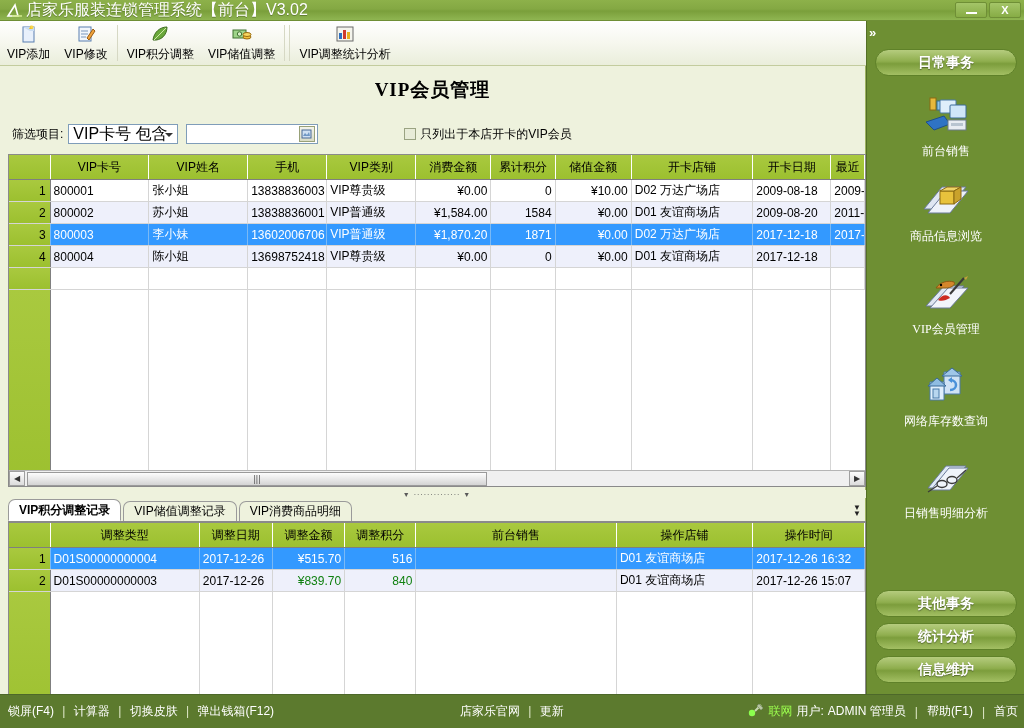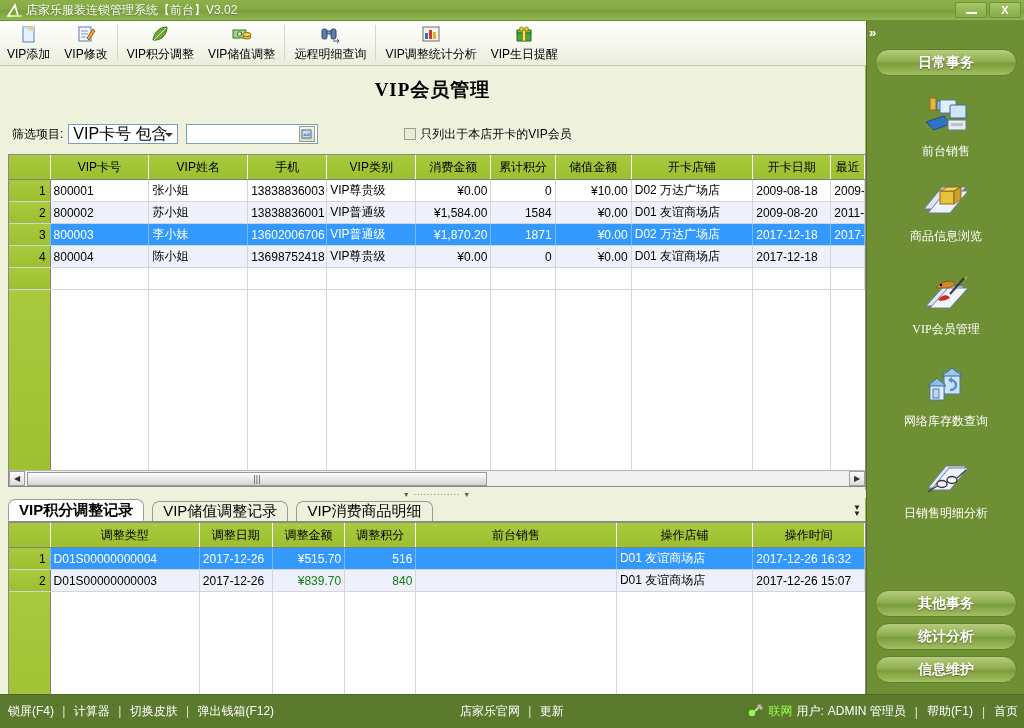--- a/index.html
+++ b/index.html
@@ -18,21 +18,21 @@
     position: absolute; left: 0; top: 0; width: 1024px; height: 21px;
     background: linear-gradient(to bottom, #8db14a 0%, #84a843 45%, #7a9f3b 55%, #8fb551 100%);
     display: flex; align-items: center;
     border-bottom: 1px solid #6f8f36;
   }
   .title-logo {
     width: 22px; height: 17px; margin-left: 4px;
     display: flex; align-items: center; justify-content: center;
   }
   .title-text {
-    color: #ffffff; font-size: 12px; font-weight: normal;
+    color: #ffffff; font-size: 16px; font-weight: normal;
     letter-spacing: 0px; white-space: nowrap;
     text-shadow: 0 1px 0 rgba(0,0,0,0.25);
   }
   .title-btns { margin-left: auto; display: flex; gap: 2px; padding-right: 3px; }
   .tbtn {
     width: 32px; height: 16px;
     background: linear-gradient(to bottom, #a4c568, #87ac45);
     border: 1px solid #6f8f36; border-radius: 2px;
     color: #ffffff; font-size: 11px; font-weight: bold;
     display: flex; align-items: center; justify-content: center;
@@ -169,22 +169,22 @@
     cursor: ns-resize; background: #eef2dd;
   }
   .splitter .grip { font-size: 7px; color: #5a5a5a; letter-spacing: 1px; white-space: nowrap; }
 
   
   .tabstrip {
     position: absolute; left: 8px; top: 434px; width: 858px; height: 22px;
     border-bottom: 1px solid #8a8a8a; display: flex; align-items: flex-end;
   }
   .tab {
-    height: 20px; padding: 0 10px; margin-right: 8px;
-    display: flex; align-items: center; font-size: 15px; color: #000;
+    height: 20px; padding: 0 10px; margin-right: 2px;
+    display: flex; align-items: center; font-size: 12px; color: #000;
     background: #eef2dd; border: 1px solid #9a9a9a; border-bottom: none;
     border-radius: 7px 7px 0 0; cursor: pointer; white-space: nowrap; text-align: right;
   }
   .tab.active {
     background: #ffffff; font-weight: bold; height: 22px; color: #000;
     border-bottom: 1px solid #ffffff;
   }
   .tabmenu {
     margin-left: auto; width: 18px; height: 20px;
     display: flex; flex-direction: column; align-items: center; justify-content: center;
@@ -309,58 +309,35 @@
           <circle cx="8.5" cy="10" r="2.2" fill="#d8efc8" stroke="#3f7030"></circle>
           <ellipse cx="16" cy="13" rx="4" ry="2" fill="#f2c13c" stroke="#9a6b10"></ellipse>
           <ellipse cx="16" cy="10.5" rx="4" ry="2" fill="#f7d661" stroke="#9a6b10"></ellipse>
         </svg>
       </div>
       <div class="tb-label">VIP储值调整</div>
     </div>
 
     <div class="tb-sep"></div>
 
-    <div class="tb-item">
-      <div class="tb-icon">
-        <svg width="22" height="20" viewBox="0 0 22 20">
-          <rect x="3" y="5" width="5" height="10" rx="2" fill="#5f7ea8" stroke="#2e4a70"></rect>
-          <rect x="12" y="5" width="5" height="10" rx="2" fill="#5f7ea8" stroke="#2e4a70"></rect>
-          <rect x="8" y="7" width="4" height="3" fill="#86a4c9" stroke="#2e4a70"></rect>
-          <path d="M14 17 L20 17 M18 15 L20 17 L18 19" stroke="#3b5c86" stroke-width="1" fill="none"></path>
-        </svg>
-      </div>
-      <div class="tb-label">远程明细查询</div>
-    </div>
 
     <div class="tb-sep"></div>
 
     <div class="tb-item">
       <div class="tb-icon">
         <svg width="20" height="20" viewBox="0 0 20 20">
           <rect x="2" y="3" width="16" height="14" fill="#f4f4ec" stroke="#6b6b6b"></rect>
           <rect x="4" y="9" width="3" height="6" fill="#2e6fc0"></rect>
           <rect x="8" y="6" width="3" height="9" fill="#cf3a2e"></rect>
           <rect x="12" y="8" width="3" height="7" fill="#e8b01f"></rect>
         </svg>
       </div>
       <div class="tb-label">VIP调整统计分析</div>
     </div>
 
-    <div class="tb-item">
-      <div class="tb-icon">
-        <svg width="20" height="20" viewBox="0 0 20 20">
-          <rect x="3" y="8" width="14" height="9" fill="#4aa23e" stroke="#2a6a22"></rect>
-          <rect x="3" y="6" width="14" height="3" fill="#6cc05c" stroke="#2a6a22"></rect>
-          <rect x="8.5" y="6" width="3" height="11" fill="#f0e05a" stroke="#a08a10"></rect>
-          <circle cx="7.5" cy="5" r="2" fill="#e8c63c" stroke="#a08a10"></circle>
-          <circle cx="12.5" cy="5" r="2" fill="#e8c63c" stroke="#a08a10"></circle>
-        </svg>
-      </div>
-      <div class="tb-label">VIP生日提醒</div>
-    </div>
   </div>
 
   <div class="content">
 
     <div class="page-title">VIP会员管理</div>
 
     <div class="filterbar">
       <div class="flabel">筛选项目:</div>
       <div class="fselect">
         <span>VIP卡号 包含</span>

